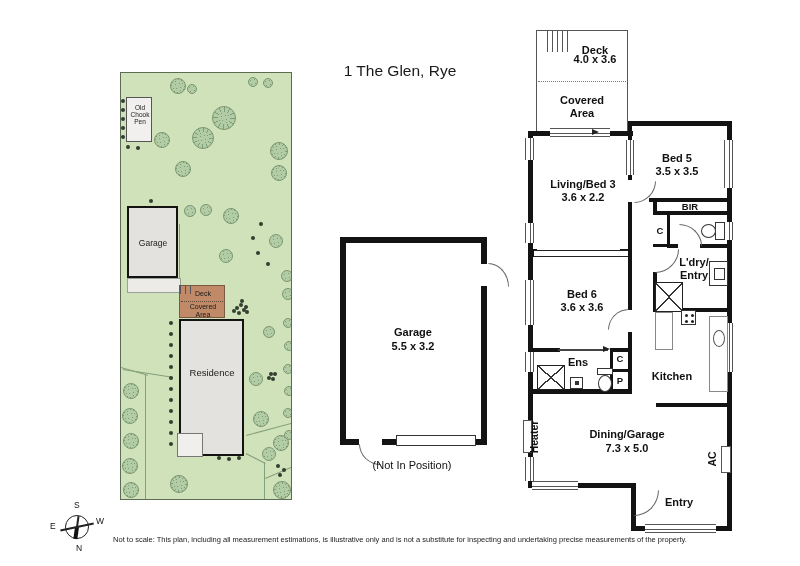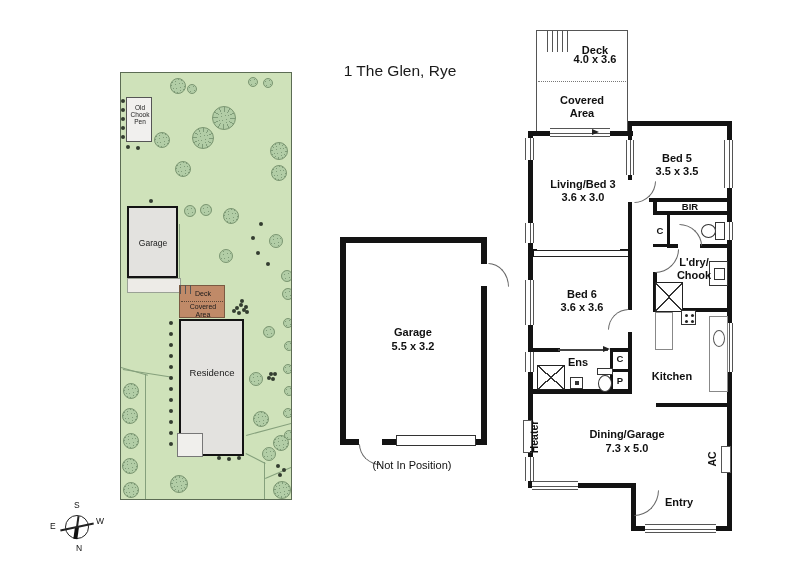--- a/index.html
+++ b/index.html
@@ -289,33 +289,34 @@
     <div class="fixt" style="left:598px;top:375px;width:14px;height:17px;border-radius:50%;"></div>
 
     <div class="fixt" style="left:523px;top:420px;width:9px;height:33px;border-color:#555;"></div>
     <div class="fixt" style="left:721px;top:446px;width:10px;height:27px;border-color:#555;"></div>
 
     <div class="rl" style="left:595px;top:44px;">Deck</div>
     <div class="rl" style="left:595px;top:53px;">4.0 x 3.6</div>
     <div class="rl" style="left:582px;top:94px;">Covered
 Area</div>
     <div class="rl" style="left:583px;top:178px;">Living/Bed 3</div>
-    <div class="rl" style="left:583px;top:191px;">3.6 x 3.0</div>
+    <div class="rl" style="left:583px;top:191px;">3.6 x 2.2</div>
     <div class="rl" style="left:677px;top:152px;">Bed 5</div>
     <div class="rl" style="left:677px;top:165px;">3.5 x 3.5</div>
     <div class="rl sm" style="left:690px;top:202px;">BIR</div>
     <div class="rl sm" style="left:660px;top:226px;">C</div>
     <div class="rl" style="left:694px;top:256px;">L'dry/
-Chook</div>
+Entry</div>
     <div class="rl" style="left:582px;top:288px;">Bed 6</div>
     <div class="rl" style="left:582px;top:301px;">3.6 x 3.6</div>
     <div class="rl" style="left:578px;top:356px;">Ens</div>
     <div class="rl sm" style="left:620px;top:354px;">C</div>
     <div class="rl sm" style="left:620px;top:376px;">P</div>
     <div class="rl" style="left:672px;top:370px;">Kitchen</div>
     <div class="vlabel" style="left:514px;top:431px;width:40px;">Heater</div>
     <div class="rl" style="left:627px;top:428px;">Dining/Garage</div>
     <div class="rl" style="left:627px;top:442px;">7.3 x 5.0</div>
     <div class="vlabel" style="left:700px;top:453px;width:24px;">AC</div>
     <div class="rl" style="left:679px;top:496px;">Entry</div>
   </div>
 
+  <div class="disclaimer">Not to scale: This plan, including all measurement estimations, is illustrative only and is not a substitute for inspecting and undertaking precise measurements of the property.</div>
 </div>
 
 </body></html>

